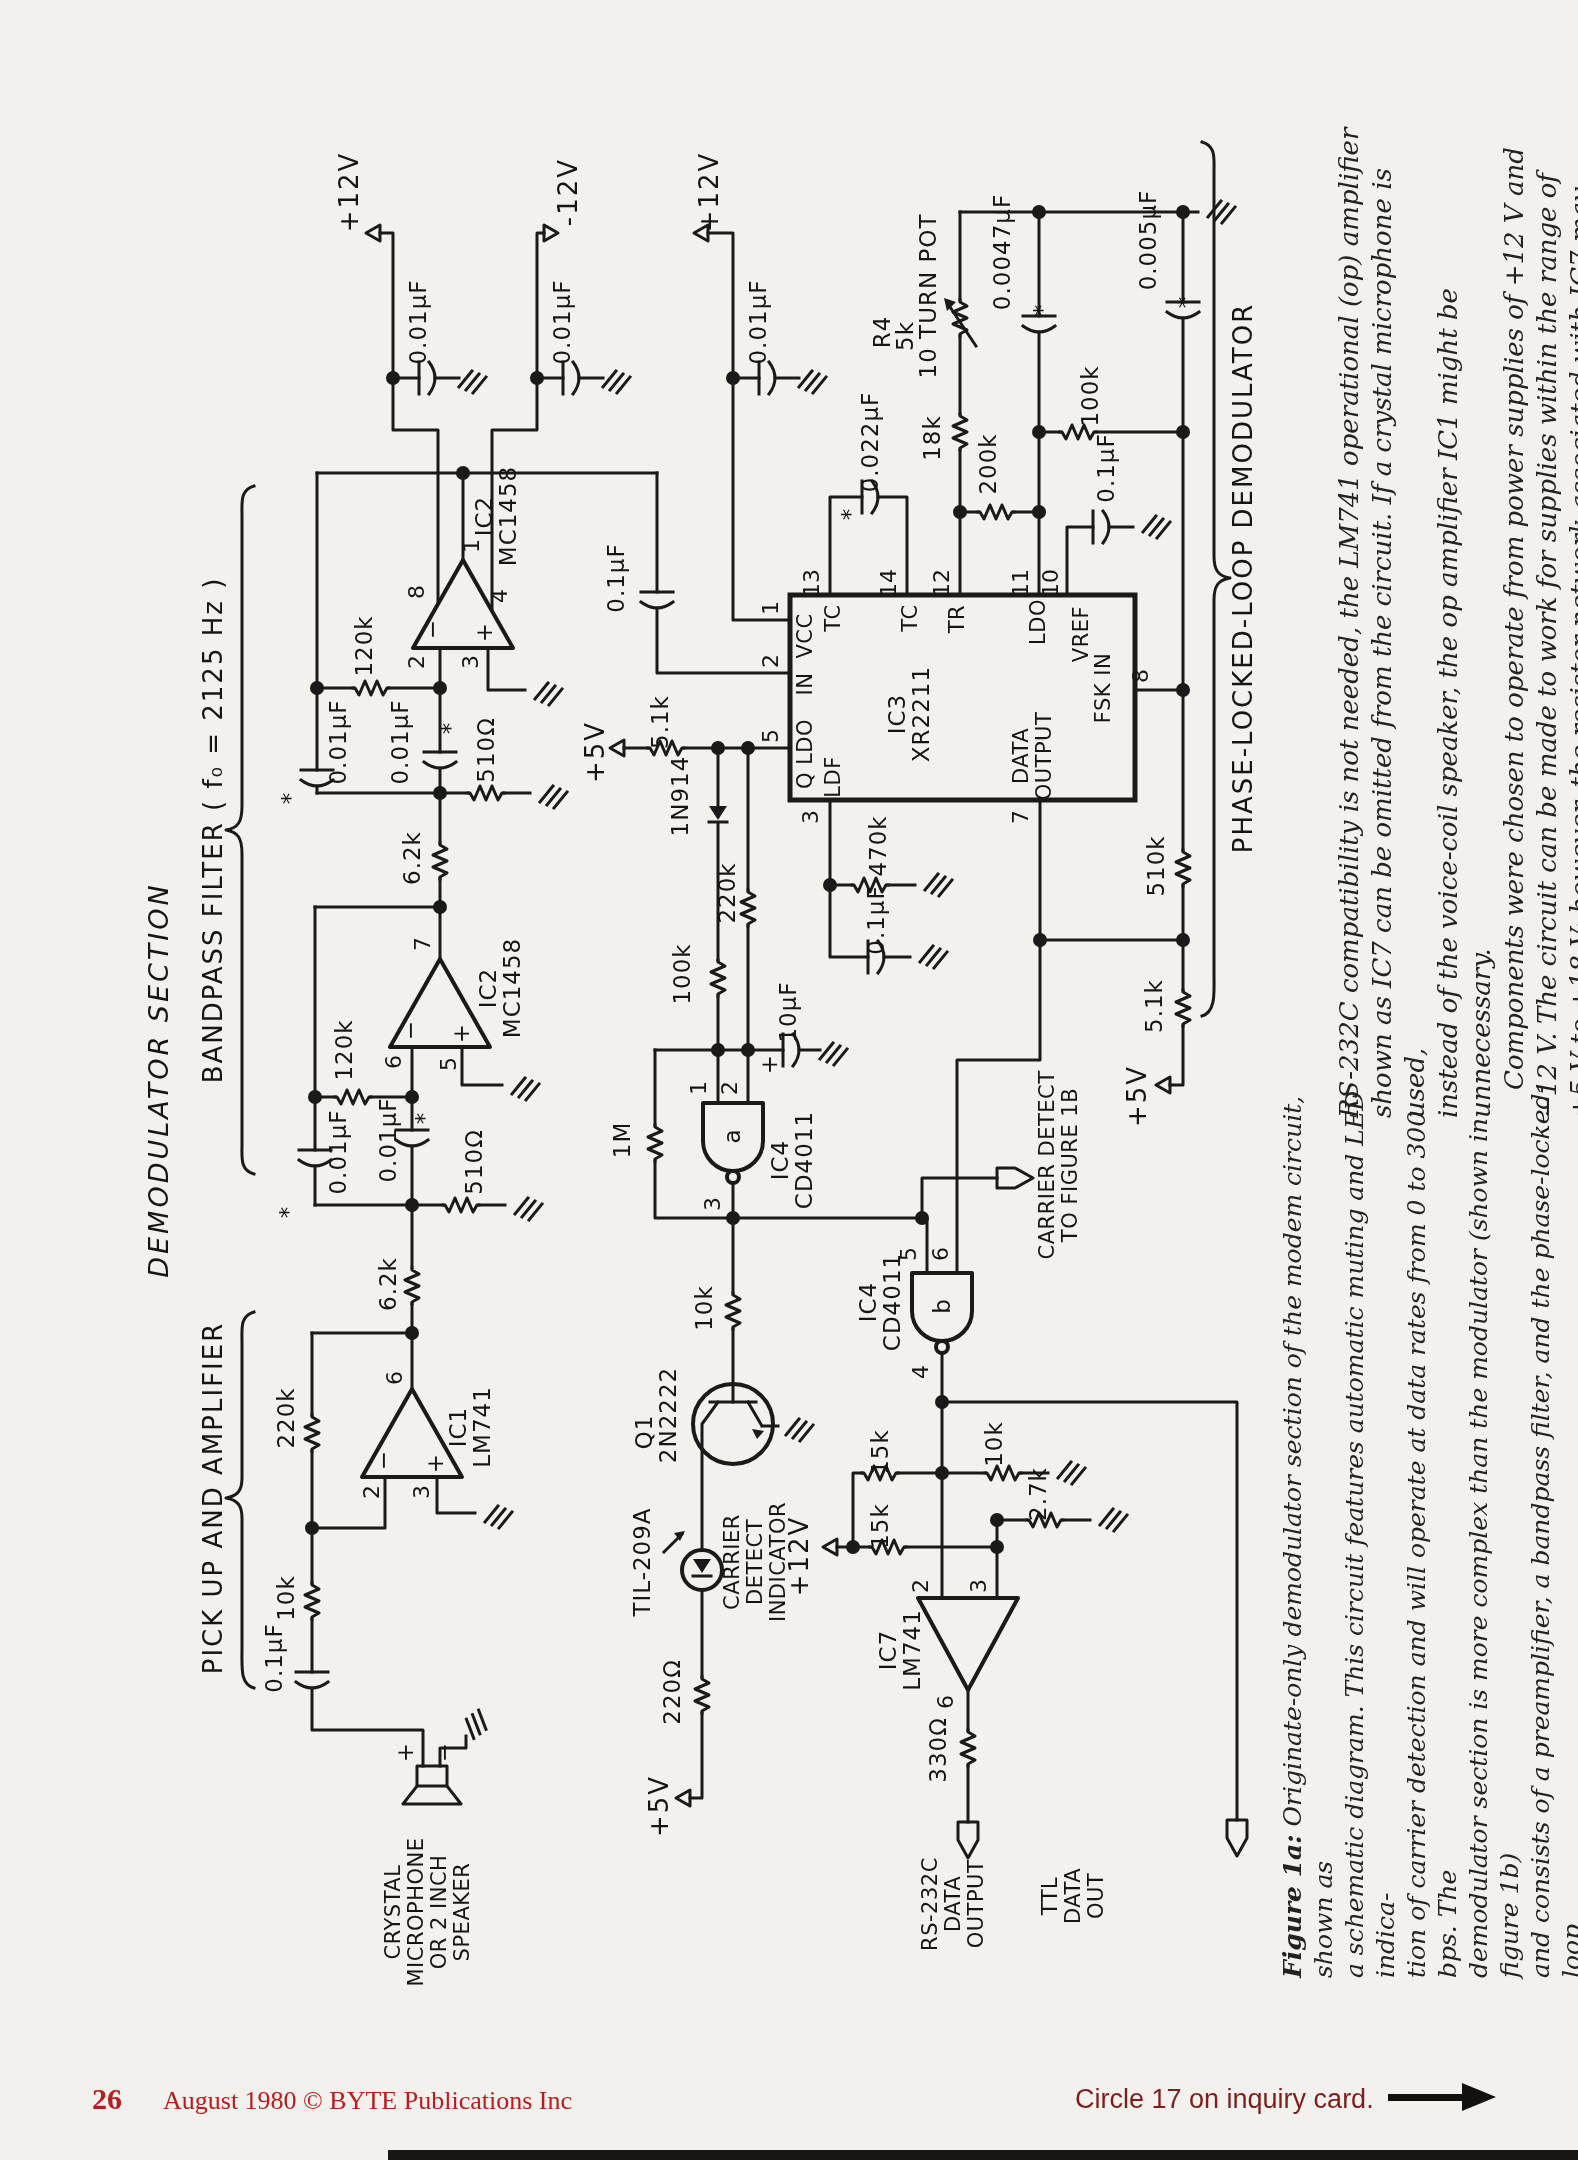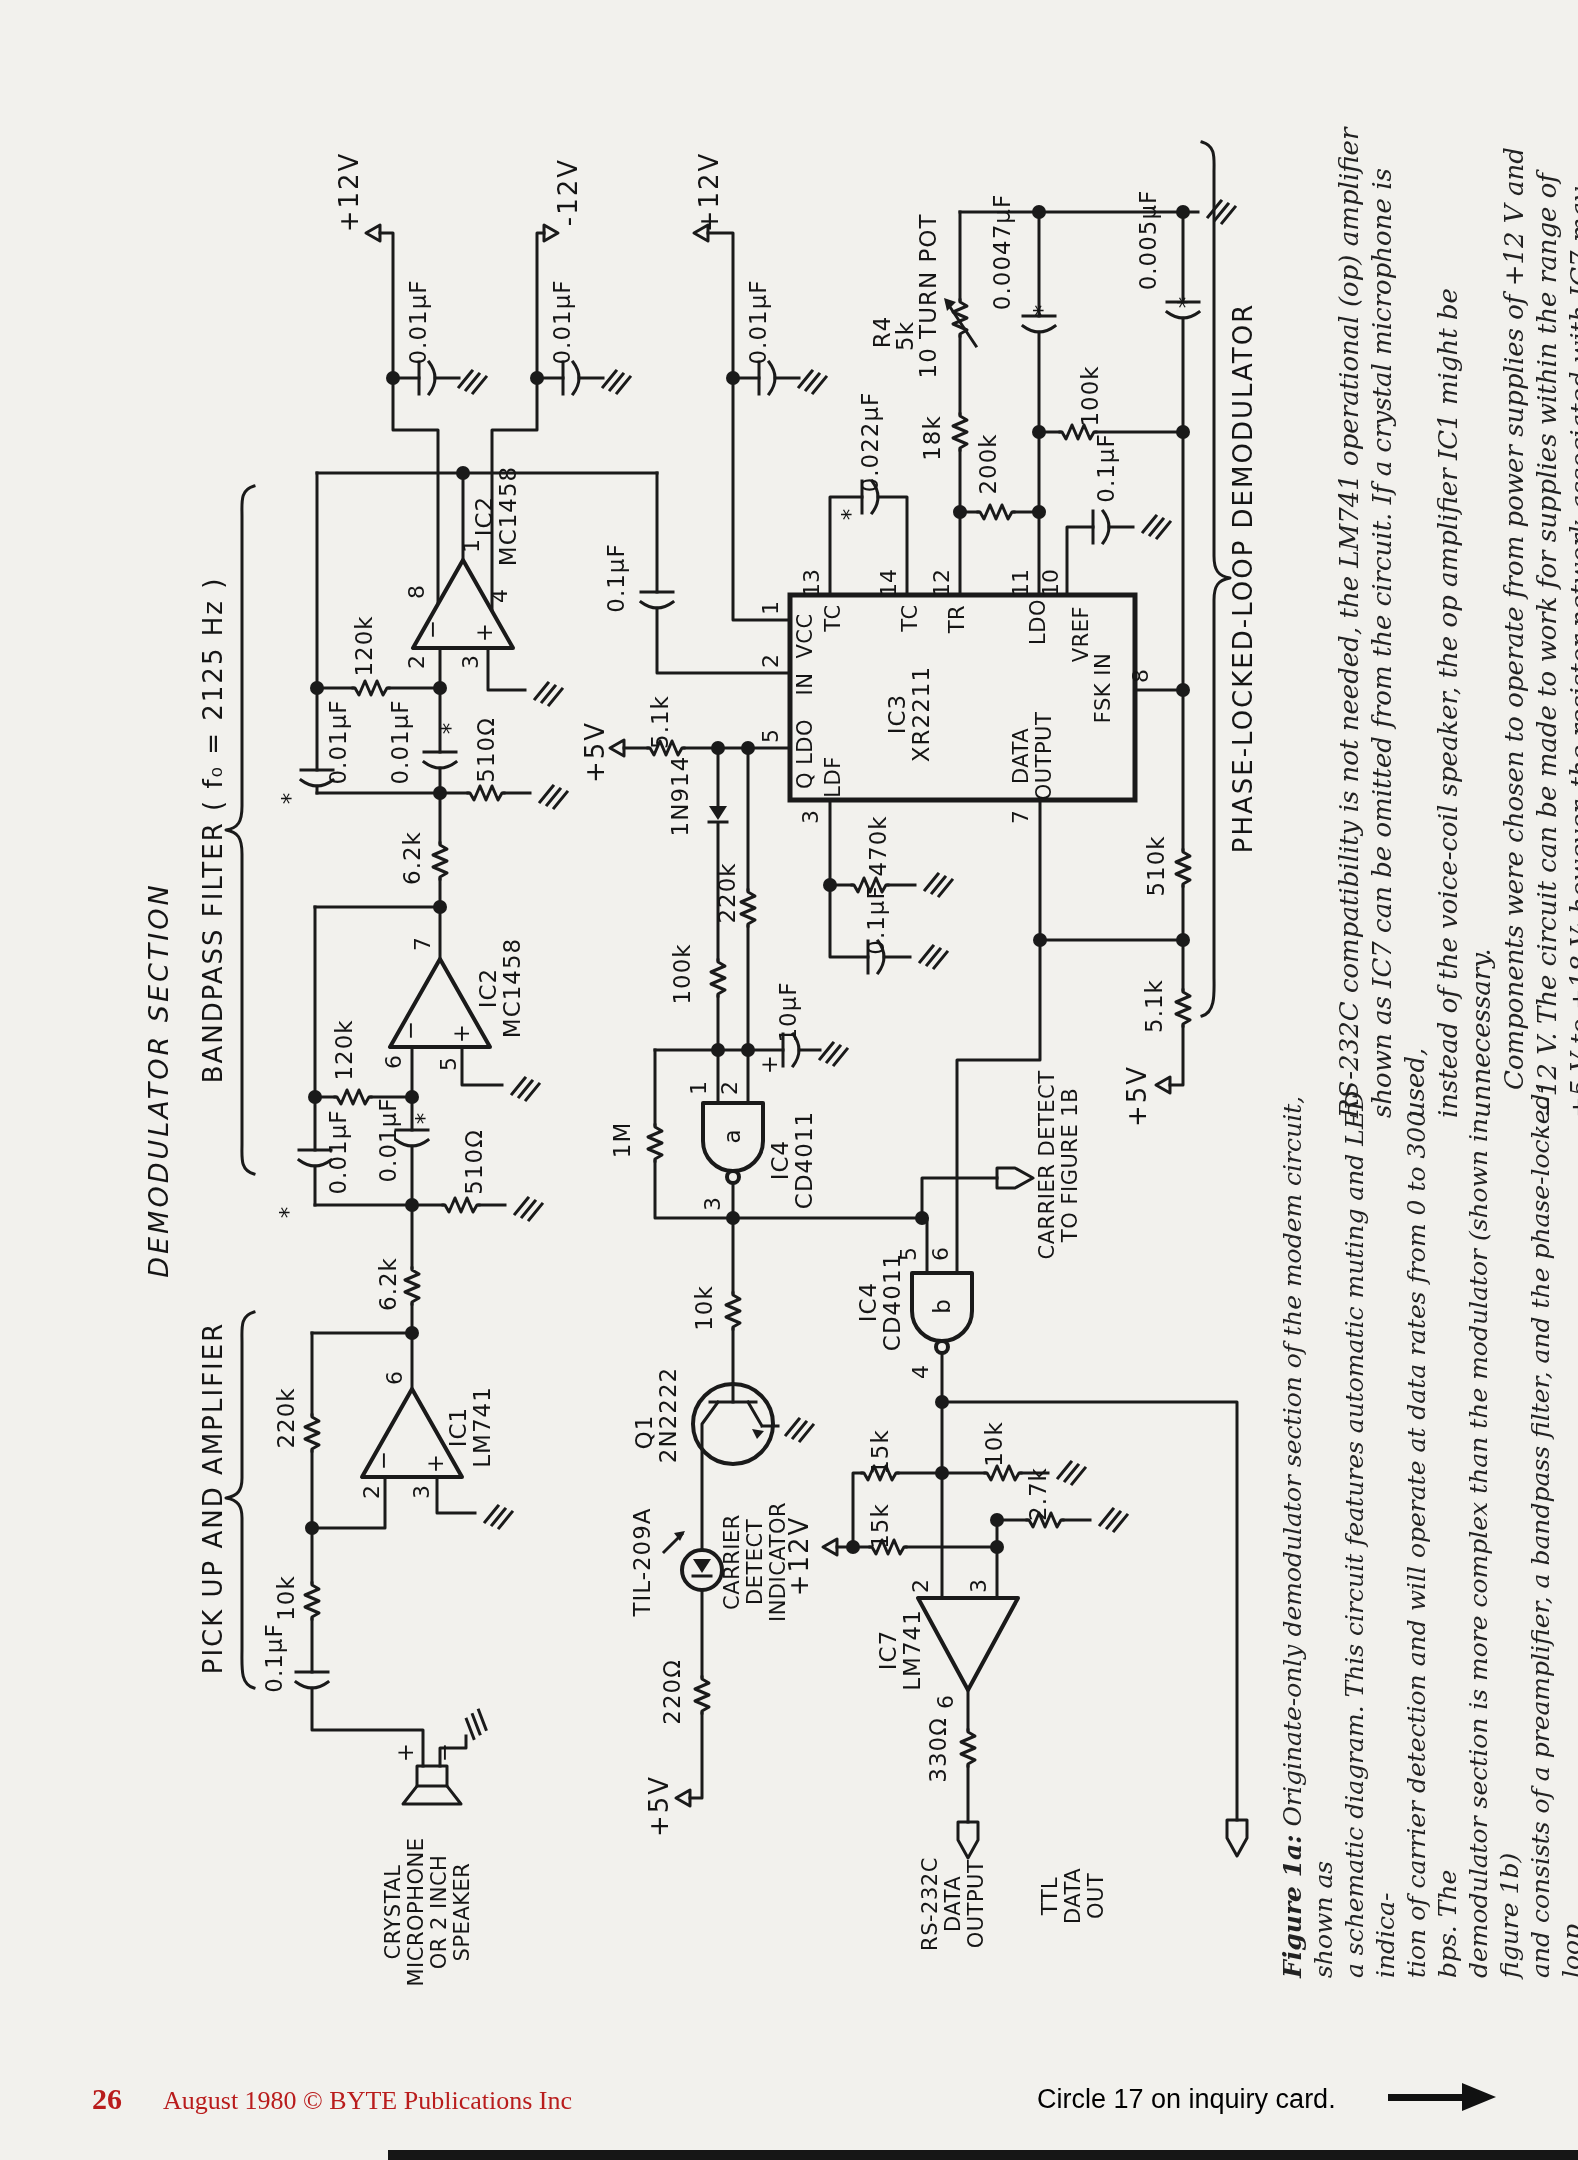--- a/index.html
+++ b/index.html
@@ -20,21 +20,21 @@
   .cap{position:absolute;font-family:"DejaVu Serif",serif;font-style:italic;color:#222;}
   .capA{width:1000px;height:240px;left:953px;top:498px;transform:rotate(-90deg);
         font-size:26px;line-height:33px;}
   .capB{width:900px;height:230px;left:942px;top:1413px;transform:rotate(-90deg);
         font-size:25px;line-height:31px;}
   .ind{text-indent:28px;}
   .b{font-weight:bold;}
   .footer{position:absolute;top:2082px;color:#b91c1c;}
   .fnum{left:92px;font:bold 30px "Liberation Serif",serif;}
   .fpub{left:163px;top:2086px;font:26px "Liberation Serif",serif;text-align:right;}
-  .fcircle{left:1037px;top:2084px;font:27px "Liberation Sans",sans-serif;color:#000000;}
+  .fcircle{left:1075px;top:2084px;font:27px "Liberation Sans",sans-serif;color:#7f1d1d;}
   .botbar{position:absolute;left:388px;top:2150px;width:1190px;height:10px;background:#161616;}
   .fa{position:absolute;left:1388px;top:2094px;width:78px;height:7px;background:#111;}
   .fah{position:absolute;left:1462px;top:2083px;width:0;height:0;
        border-left:34px solid #111;border-top:14px solid transparent;border-bottom:14px solid transparent;}
 </style>
 </head>
 <body>
 
 <div id="page">
 

